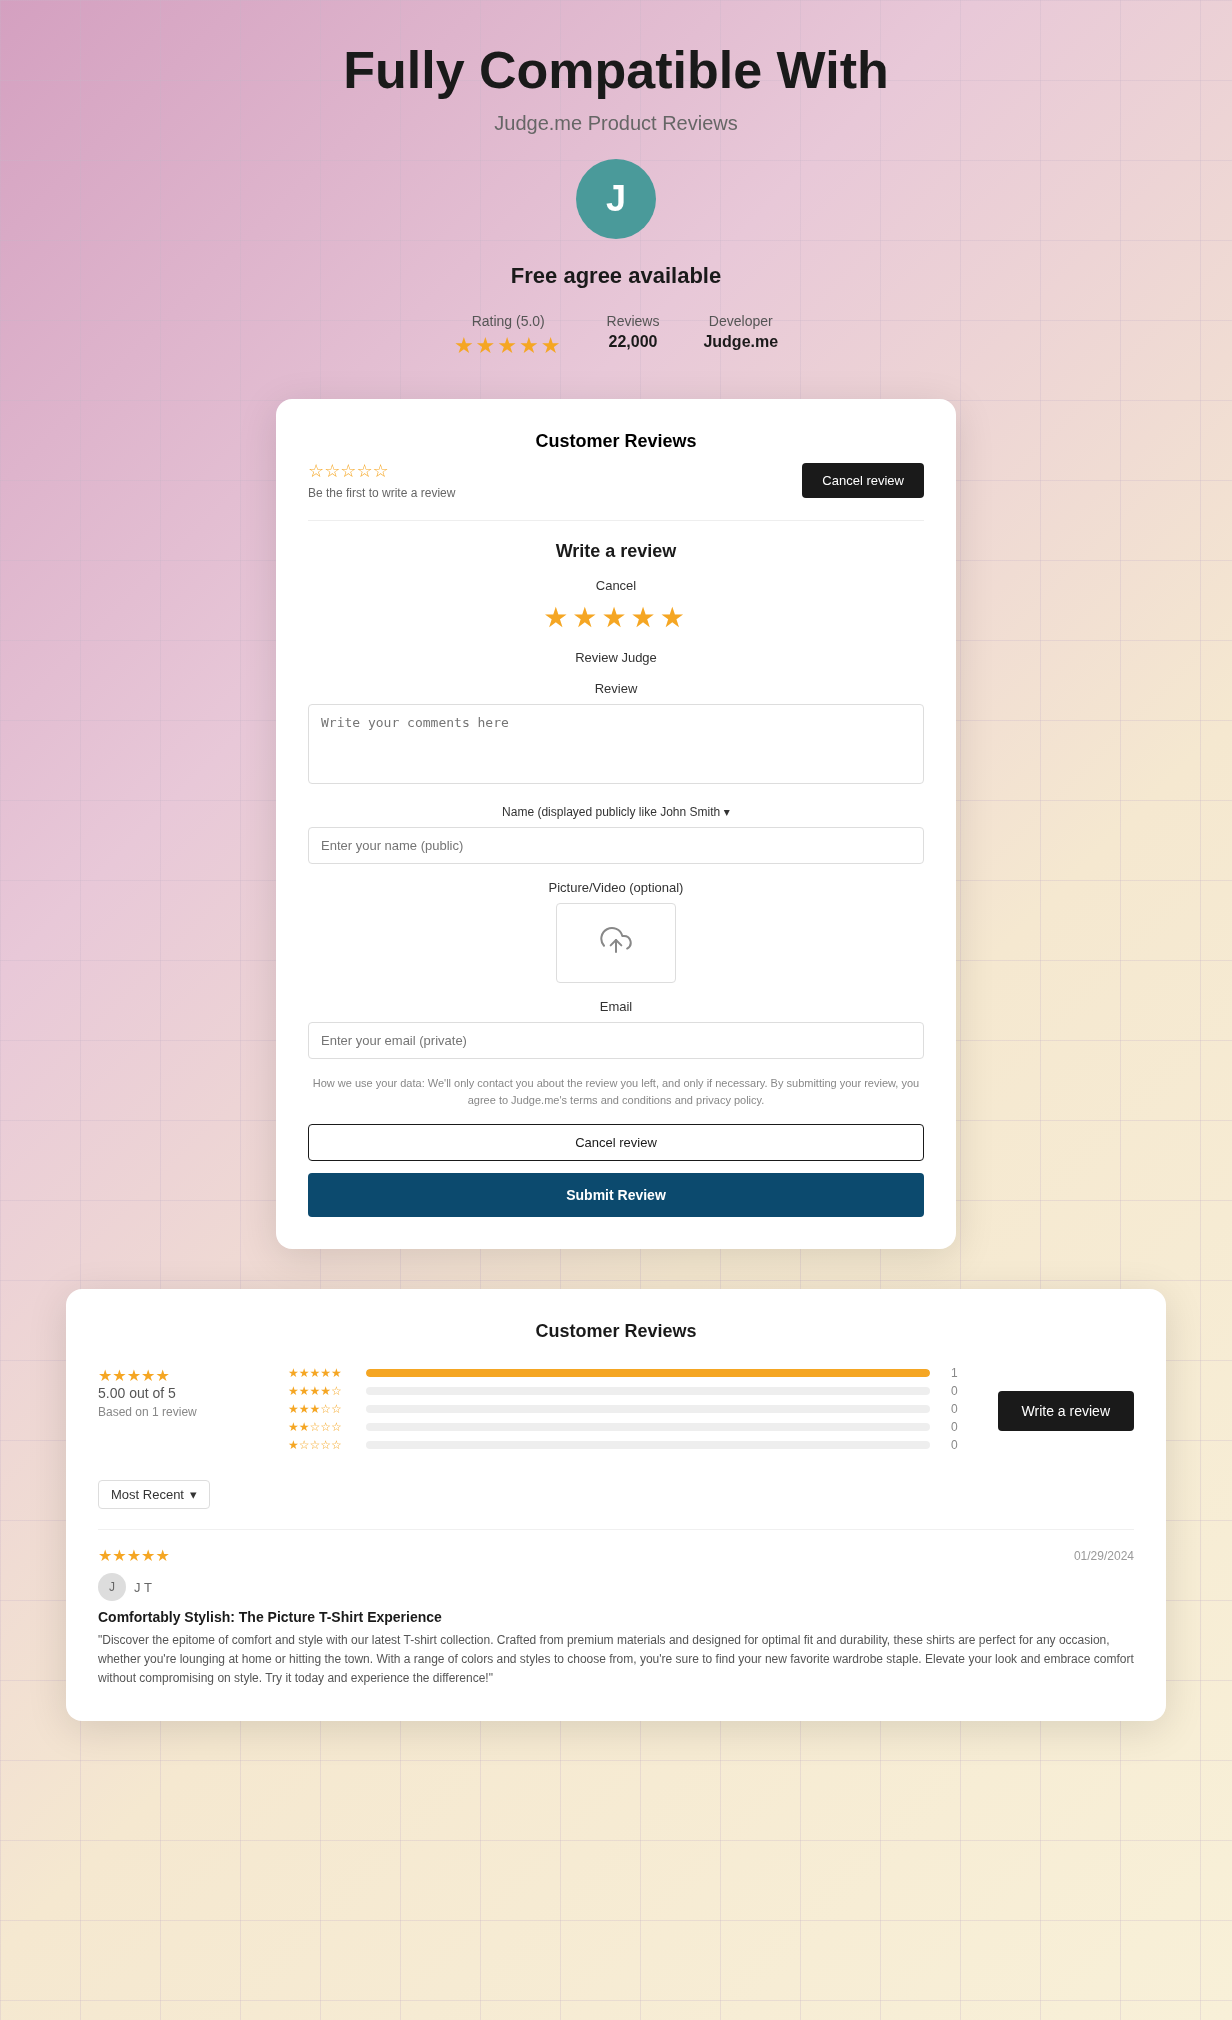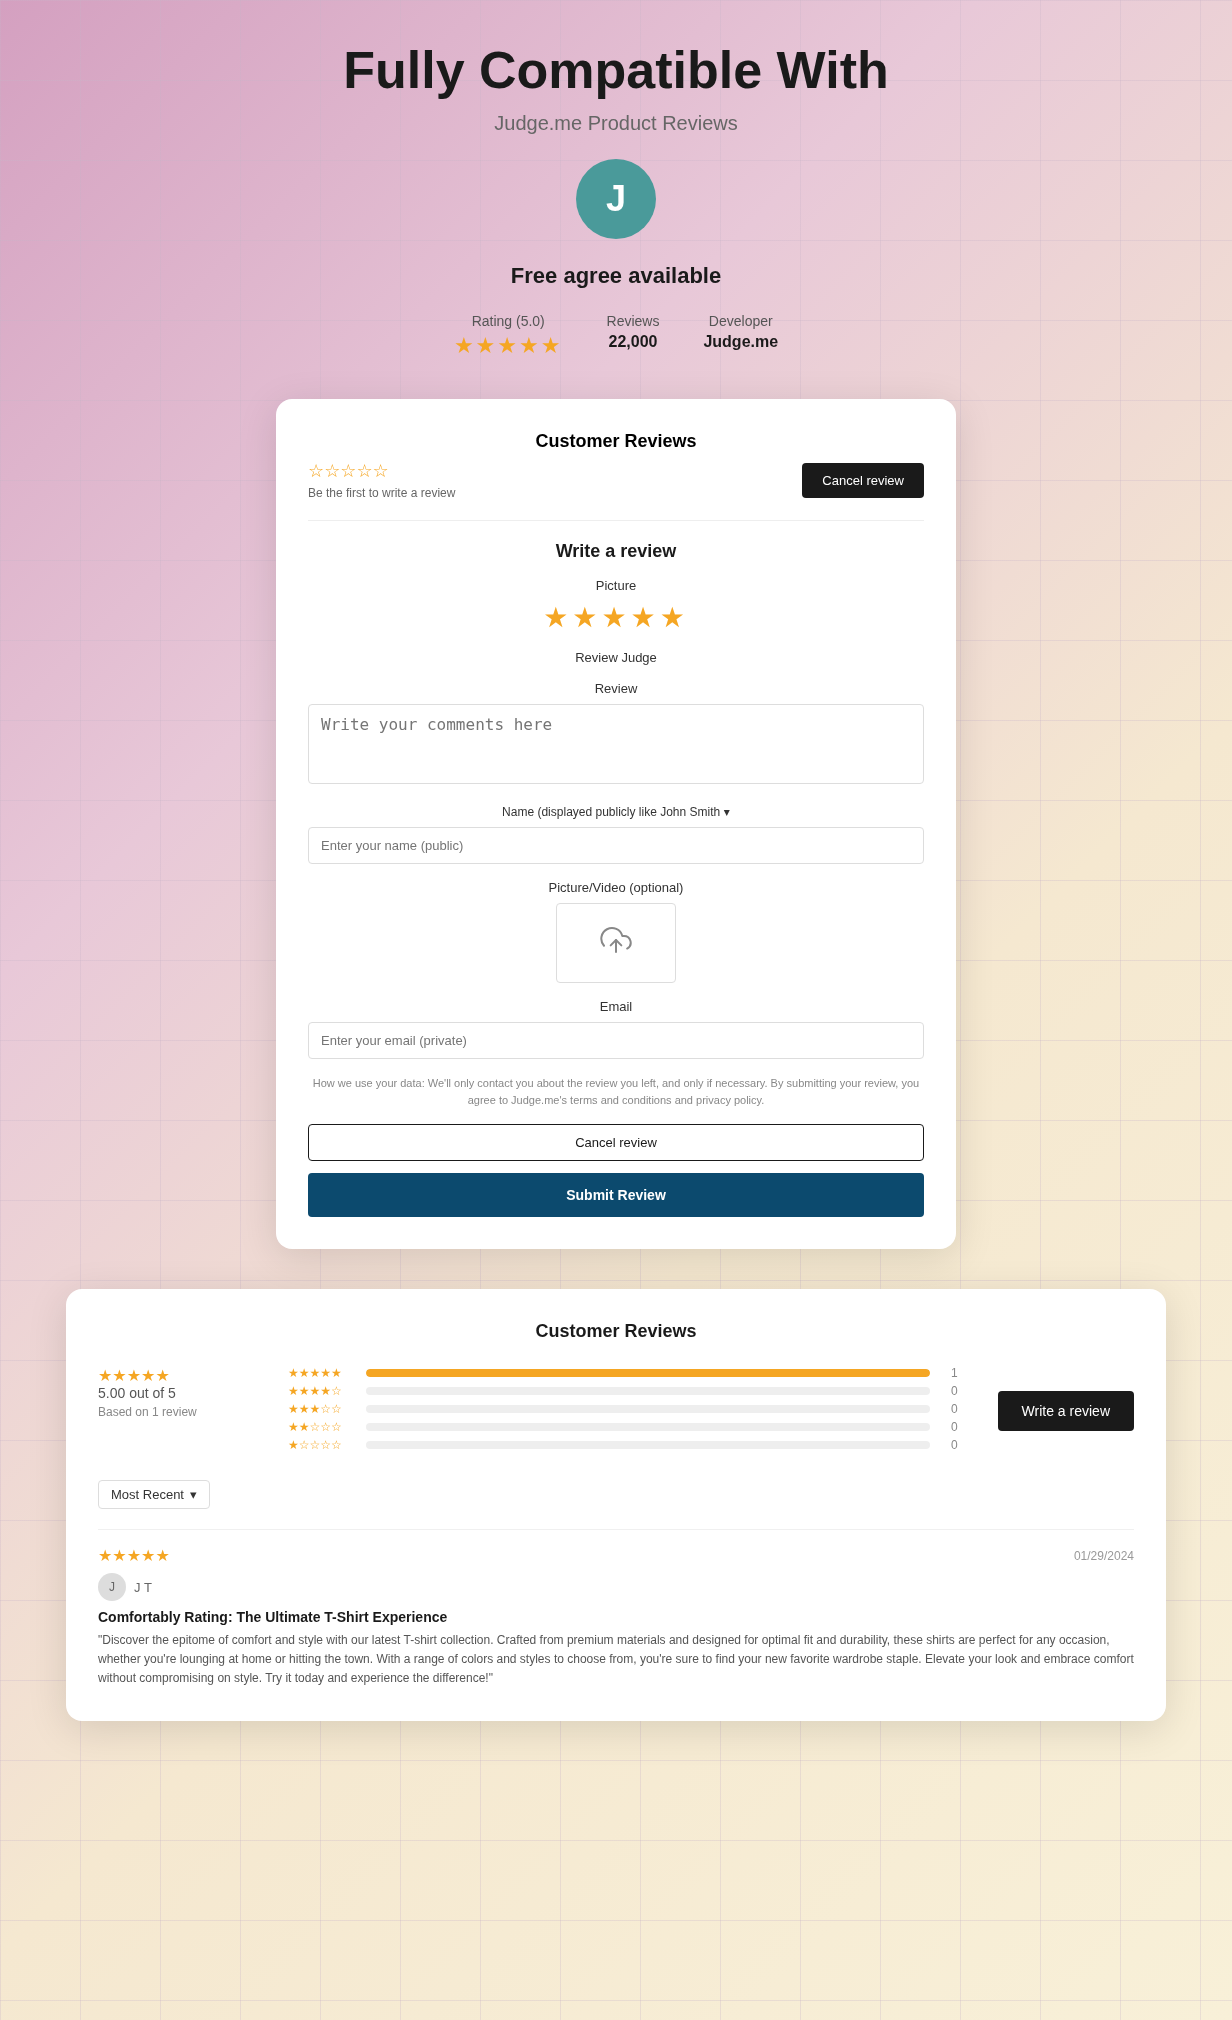--- a/index.html
+++ b/index.html
@@ -172,21 +172,21 @@
       font-size: 13px;
       color: #999;
       outline: none;
     }
 
     .form-textarea {
       width: 100%;
       padding: 10px 12px;
       border: 1px solid #ddd;
       border-radius: 4px;
-      font-size: 16px;
+      font-size: 13px;
       color: #999;
       height: 80px;
       resize: none;
       outline: none;
     }
 
     .upload-area {
       border: 1px solid #ddd;
       border-radius: 4px;
       padding: 24px;
@@ -475,21 +475,21 @@
     </div>
     <button class="cancel-btn">Cancel review</button>
   </div>
 
   <hr style="border: none; border-top: 1px solid #eee; margin: 20px 0;">
 
   <div>
     <div class="form-section-title">Write a review</div>
 
     <div class="form-group">
-      <label class="form-label">Picture</label>
+      <label class="form-label">Cancel</label>
       <span class="rating-stars-large" style="cursor:pointer;">★★★★★</span>
     </div>
 
     <div class="form-group">
       <label class="form-label">Review Judge</label>
     </div>
 
     <div class="form-group">
       <label class="form-label">Review</label>
       <textarea class="form-textarea" placeholder="Write your comments here" style=""></textarea>
@@ -591,17 +591,17 @@
     <div class="review-header">
       <span class="review-stars">★★★★★</span>
       <span class="review-date">01/29/2024</span>
     </div>
     <div class="reviewer-info">
       <div class="reviewer-avatar">
         <span>J</span>
       </div>
       <span class="reviewer-name">J T</span>
     </div>
-    <div class="review-title">Comfortably Rating: The Ultimate T-Shirt Experience</div>
+    <div class="review-title">Comfortably Stylish: The Picture T-Shirt Experience</div>
     <div class="review-body">"Discover the epitome of comfort and style with our latest T-shirt collection. Crafted from premium materials and designed for optimal fit and durability, these shirts are perfect for any occasion, whether you're lounging at home or hitting the town. With a range of colors and styles to choose from, you're sure to find your new favorite wardrobe staple. Elevate your look and embrace comfort without compromising on style. Try it today and experience the difference!"</div>
   </div>
 
 </div>
 
 </body></html>

